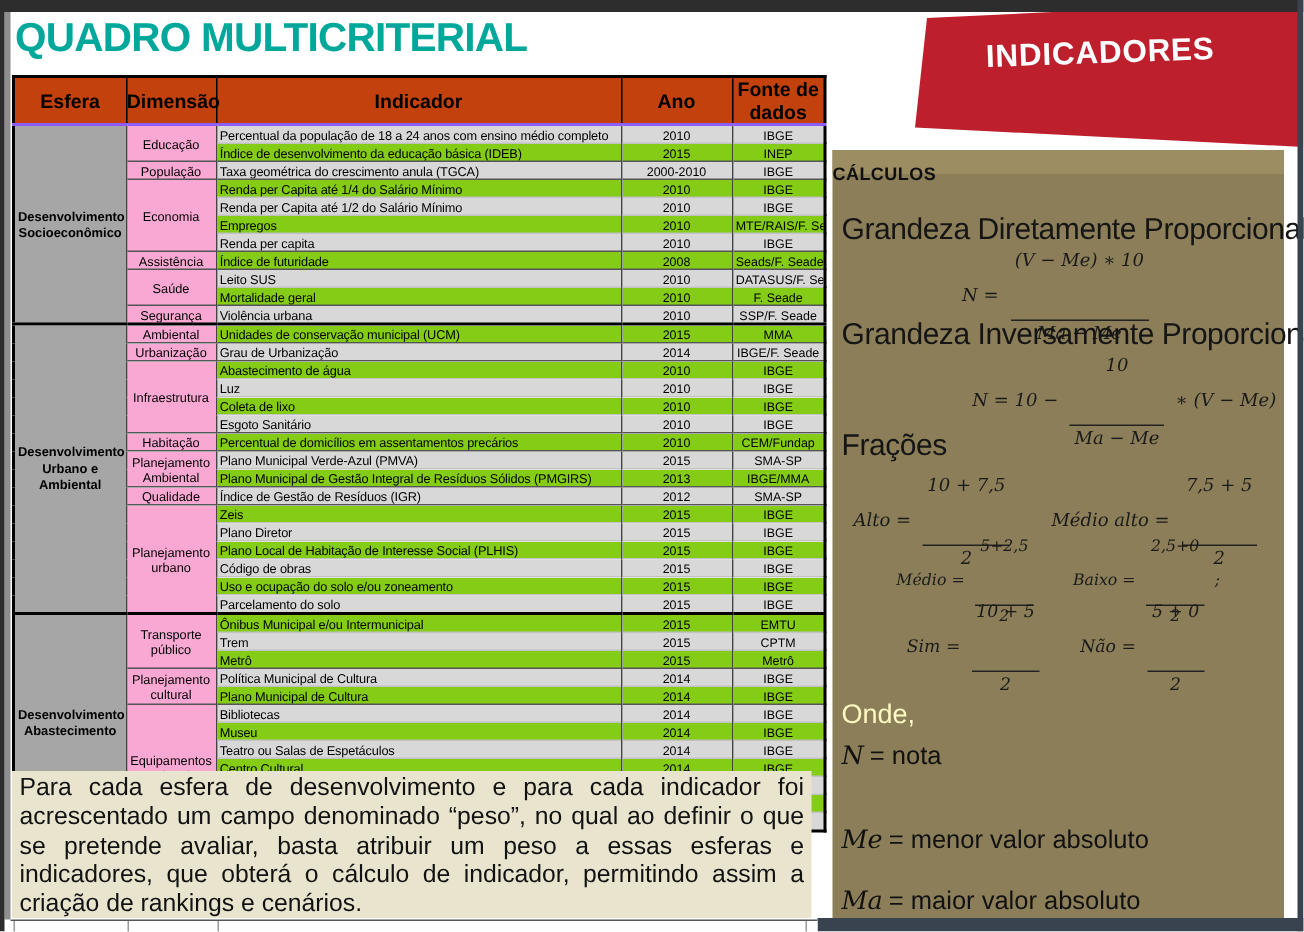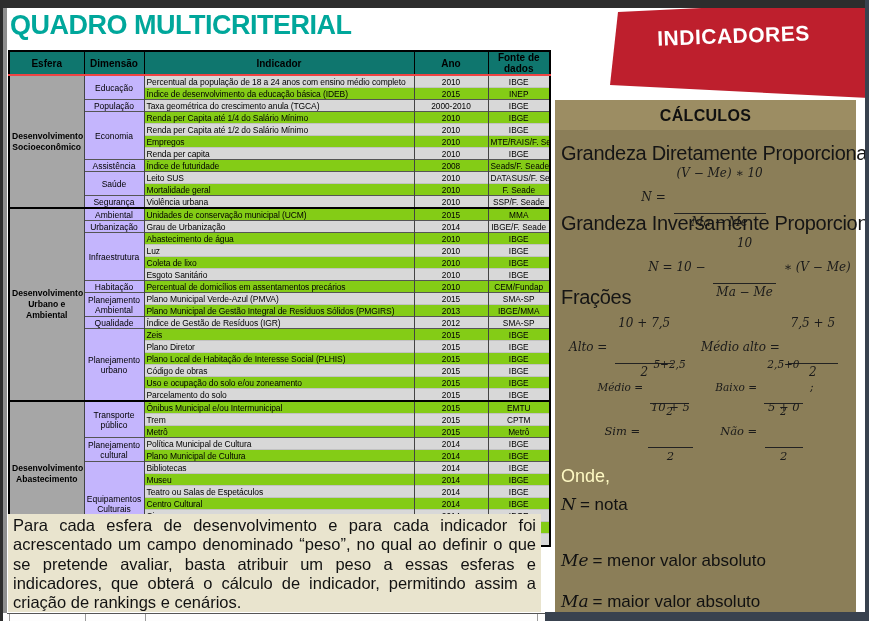--- a/index.html
+++ b/index.html
@@ -23,43 +23,43 @@
   
   .banner { position:absolute; left:598px; top:0; width:271px; height:100px; background:#be1f2d;
     -webkit-clip-path:polygon(20px 12px, 271px 0px, 271px 98px, 12px 85px);
     clip-path:polygon(20px 12px, 271px 0px, 271px 98px, 12px 85px); z-index:5; }
   .banner-label { position:absolute; left:0; top:24px; width:100%; text-align:center; color:#ffffff;
     font-weight:bold; font-size:21px; letter-spacing:0.5px; transform:rotate(-2deg); }
 
   
   .q-table { position:absolute; left:8px; top:50px; width:541px; border-collapse:collapse;
     table-layout:fixed; border:2px solid #000; z-index:3; }
-  .q-table th { background:#0f766e; font-size:10px; font-weight:bold; height:20px;
-    border-left:1px solid #000; border-bottom:2px solid #ef4444; color:#000; padding:0; }
+  .q-table th { background:#c2410c; font-size:13px; font-weight:bold; height:20px;
+    border-left:1px solid #000; border-bottom:2px solid #8b5cf6; color:#000; padding:0; }
   .q-table td { font-size:8.5px; height:11px; line-height:10px; padding:0 2px;
     border-left:1px solid #444; border-top:1px solid #c2c2c2; white-space:nowrap; overflow:hidden; color:#000; }
   .q-table tr.base td.data { background:#d8d8d8; }
   .q-table tr.alt  td.data { background:#84cc16; }
   .q-table td.esfera-cell { background:#a6a6a6; font-weight:bold; text-align:center; font-size:8.6px;
     white-space:normal; line-height:11px; border-left:none; }
-  .q-table td.dim-cell { background:#c4b5fd; text-align:center; white-space:normal; line-height:10px; font-size:8.5px; }
+  .q-table td.dim-cell { background:#f9a8d4; text-align:center; white-space:normal; line-height:10px; font-size:8.5px; }
   .q-table td.ind-cell { text-align:left; letter-spacing:-0.1px; }
   .q-table td.ano-cell, .q-table td.fonte-cell { text-align:center; font-size:8.3px; }
   .q-table tr.sec-start td { border-top:2px solid #000; }
   .q-table tr.grp-start td { border-top:1px solid #555; }
 
   
   .summary { position:absolute; left:8px; top:514px; width:533px; height:98px; background:#e9e4ce;
     color:#121212; font-size:16.5px; line-height:19.3px; text-align:justify;
     padding:2px 5px 0 5px; box-sizing:border-box; z-index:3; }
 
   
   .calc-panel { position:absolute; left:555px; top:100px; width:301px; height:512px; background:#8b7e58; z-index:3; }
-  .calc-bar { position:absolute; left:0; top:0; width:100%; height:30px; background:#9c8d63;
-    text-align:center; font-weight:bold; font-size:16px; color:#101010; line-height:32px; letter-spacing:0.3px; }
+  .calc-bar { position:absolute; left:0; top:0; width:100%; height:16px; background:#9c8d63;
+    text-align:left; font-weight:bold; font-size:12px; color:#101010; line-height:32px; letter-spacing:0.3px; }
   .calc-h { position:absolute; left:6px; color:#151515; font-size:20px; letter-spacing:-0.3px; white-space:nowrap; }
   .calc-h.h-direct  { top:42px; }
   .calc-h.h-inverse { top:112px; }
   .calc-h.h-frac    { top:186px; font-size:20px; }
   .formula { position:absolute; left:0; width:100%; text-align:center;
     font-family:"DejaVu Serif", serif; font-style:italic; font-size:12px; color:#1a1a1a; }
   .formula.f-direct  { top:66px; }
   .formula.f-inverse { top:136px;padding-left:44px; }
   .formula.f-line1   { top:216px; }
   .formula.f-line2   { top:258px; font-size:10.5px; }

